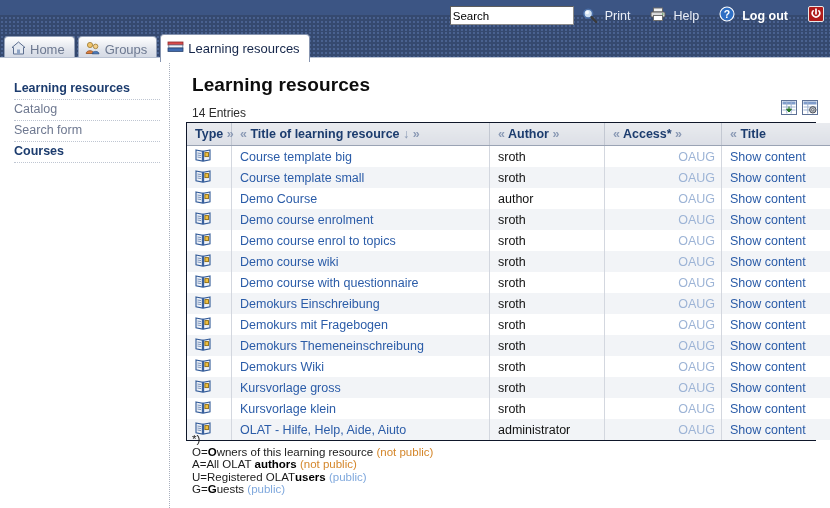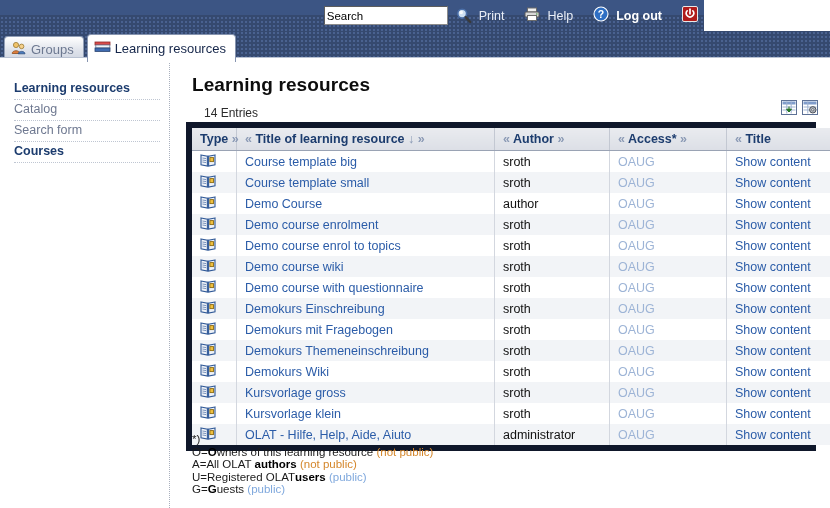--- a/index.html
+++ b/index.html
@@ -19,21 +19,21 @@
     position: relative;
     width: 830px;
     height: 508px;
     background: #ffffff;
   }
 
   
   .topbar {
     position: absolute;
     left: 0; top: 0;
-    width: 704px;
+    width: 830px;
     height: 31px;
     background: #364f79;
     background-image:
       linear-gradient(to bottom, #3c5584 0px, #3c5584 15px, #35496f 15px, #35496f 31px);
     overflow: hidden;
   }
   .topbar .dots {
     position: absolute;
     left: 0; top: 16px;
     width: 830px; height: 15px;
@@ -179,36 +179,35 @@
     font-size: 19px;
     font-weight: bold;
     color: #0d0d0d;
     letter-spacing: .1px;
   }
   .entries {
     position: absolute;
     left: 22px; top: 48px;
     font-size: 12px;
     color: #2b2b2b;
-    margin-left: 12px;
   }
   .table-tools {
     position: absolute;
     right: 12px; top: 42px;
     display: flex;
     gap: 5px;
     align-items: center;
   }
 
   
   .tbl-wrap {
     position: absolute;
     left: 16px; top: 64px;
     width: 630px;
-    border: 6px solid #0f172a;
+    border: 1px solid #0f172a;
     background: #14532d;
     box-sizing: border-box;
   }
   table.lr {
     border-collapse: collapse;
     width: 100%;
     table-layout: fixed;
   }
   table.lr th {
     background: linear-gradient(to bottom, #e9ebef 0%, #dcdfe6 100%);
@@ -232,21 +231,21 @@
     height: 16px;
     white-space: nowrap;
     overflow: hidden;
   }
   table.lr td:last-child { border-right: none; }
   table.lr tr.odd  td { background: #ffffff; }
   table.lr tr.even td { background: #f2f4f7; }
   td.c-type { width: 30px; padding-left: 5px; padding-right: 2px; }
   td.c-title { width: 243px; }
   td.c-author { width: 100px; color: #111; }
-  td.c-access { width: 102px; color: #9db4d6; }
+  td.c-access { width: 102px; color: #9db4d6; text-align: right; }
   td.c-select { width: 118px; }
   th.c-type { width: 30px; }
   th.c-title { width: 243px; }
   th.c-author { width: 100px; }
   th.c-access { width: 102px; }
   th.c-select { width: 118px; }
   a.tlink {
     color: #2b5ca8;
     text-decoration: none;
     cursor: pointer;
@@ -320,20 +319,30 @@
           </svg>
         </span>
       </span>
 
     </div>
   </div>
 
   <div class="tabstrip">
     <div class="tabs">
 
+      <div class="tab">
+        <span>
+          <svg width="15" height="14" viewBox="0 0 15 14">
+            <path d="M7.5 1 L14 6.5 L12.5 6.5 L12.5 13 L2.5 13 L2.5 6.5 L1 6.5 Z" fill="#dfe5ee" stroke="#4f6punt"></path>
+            <path d="M7.5 1 L14 6.5 L12.5 6.5 L12.5 13 L2.5 13 L2.5 6.5 L1 6.5 Z" fill="#e4e9f1" stroke="#5d6f90" stroke-width="1" stroke-linejoin="round"></path>
+            <rect x="6" y="8.5" width="3" height="4.5" fill="#8fa4c4"></rect>
+          </svg>
+        </span>
+        <span>Home</span>
+      </div>
 
       <div class="tab">
         <span>
           <svg width="16" height="14" viewBox="0 0 16 14">
             <circle cx="5" cy="4" r="2.6" fill="#f0c36b" stroke="#9a7a33" stroke-width=".8"></circle>
             <path d="M1.2 12.5 C1.2 8.8 8.8 8.8 8.8 12.5 Z" fill="#e07f3e" stroke="#8d4d1c" stroke-width=".8"></path>
             <circle cx="10.6" cy="5.4" r="2.3" fill="#f5d08a" stroke="#9a7a33" stroke-width=".8"></circle>
             <path d="M7.2 12.8 C7.2 9.6 14 9.6 14 12.8 Z" fill="#4a7bbd" stroke="#2d4f80" stroke-width=".8"></path>
           </svg>
         </span>

